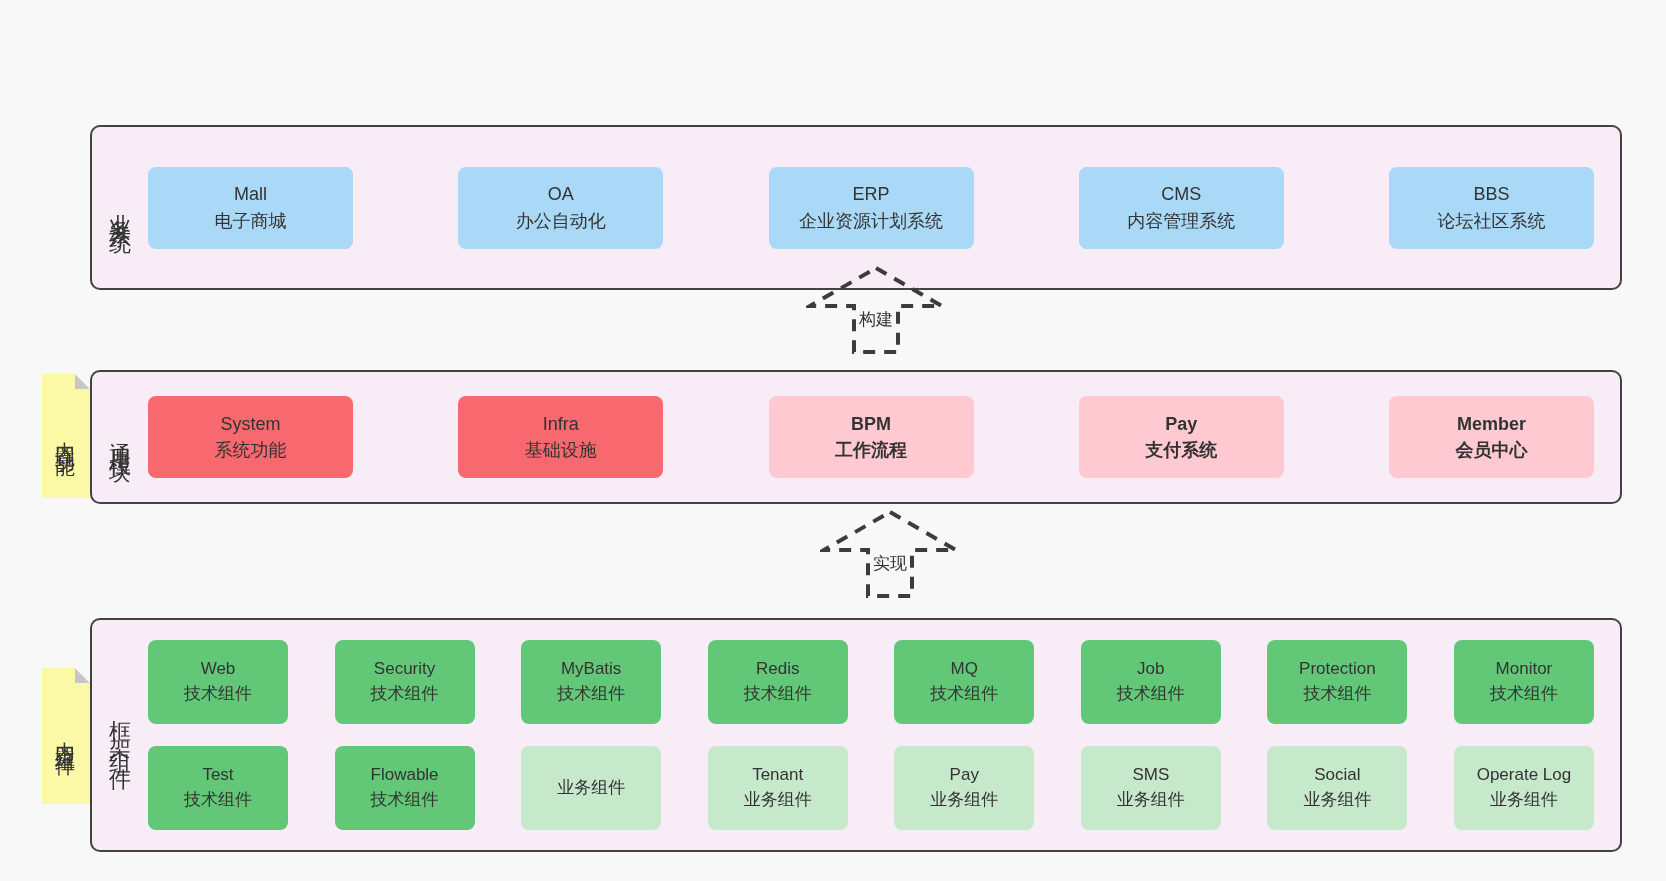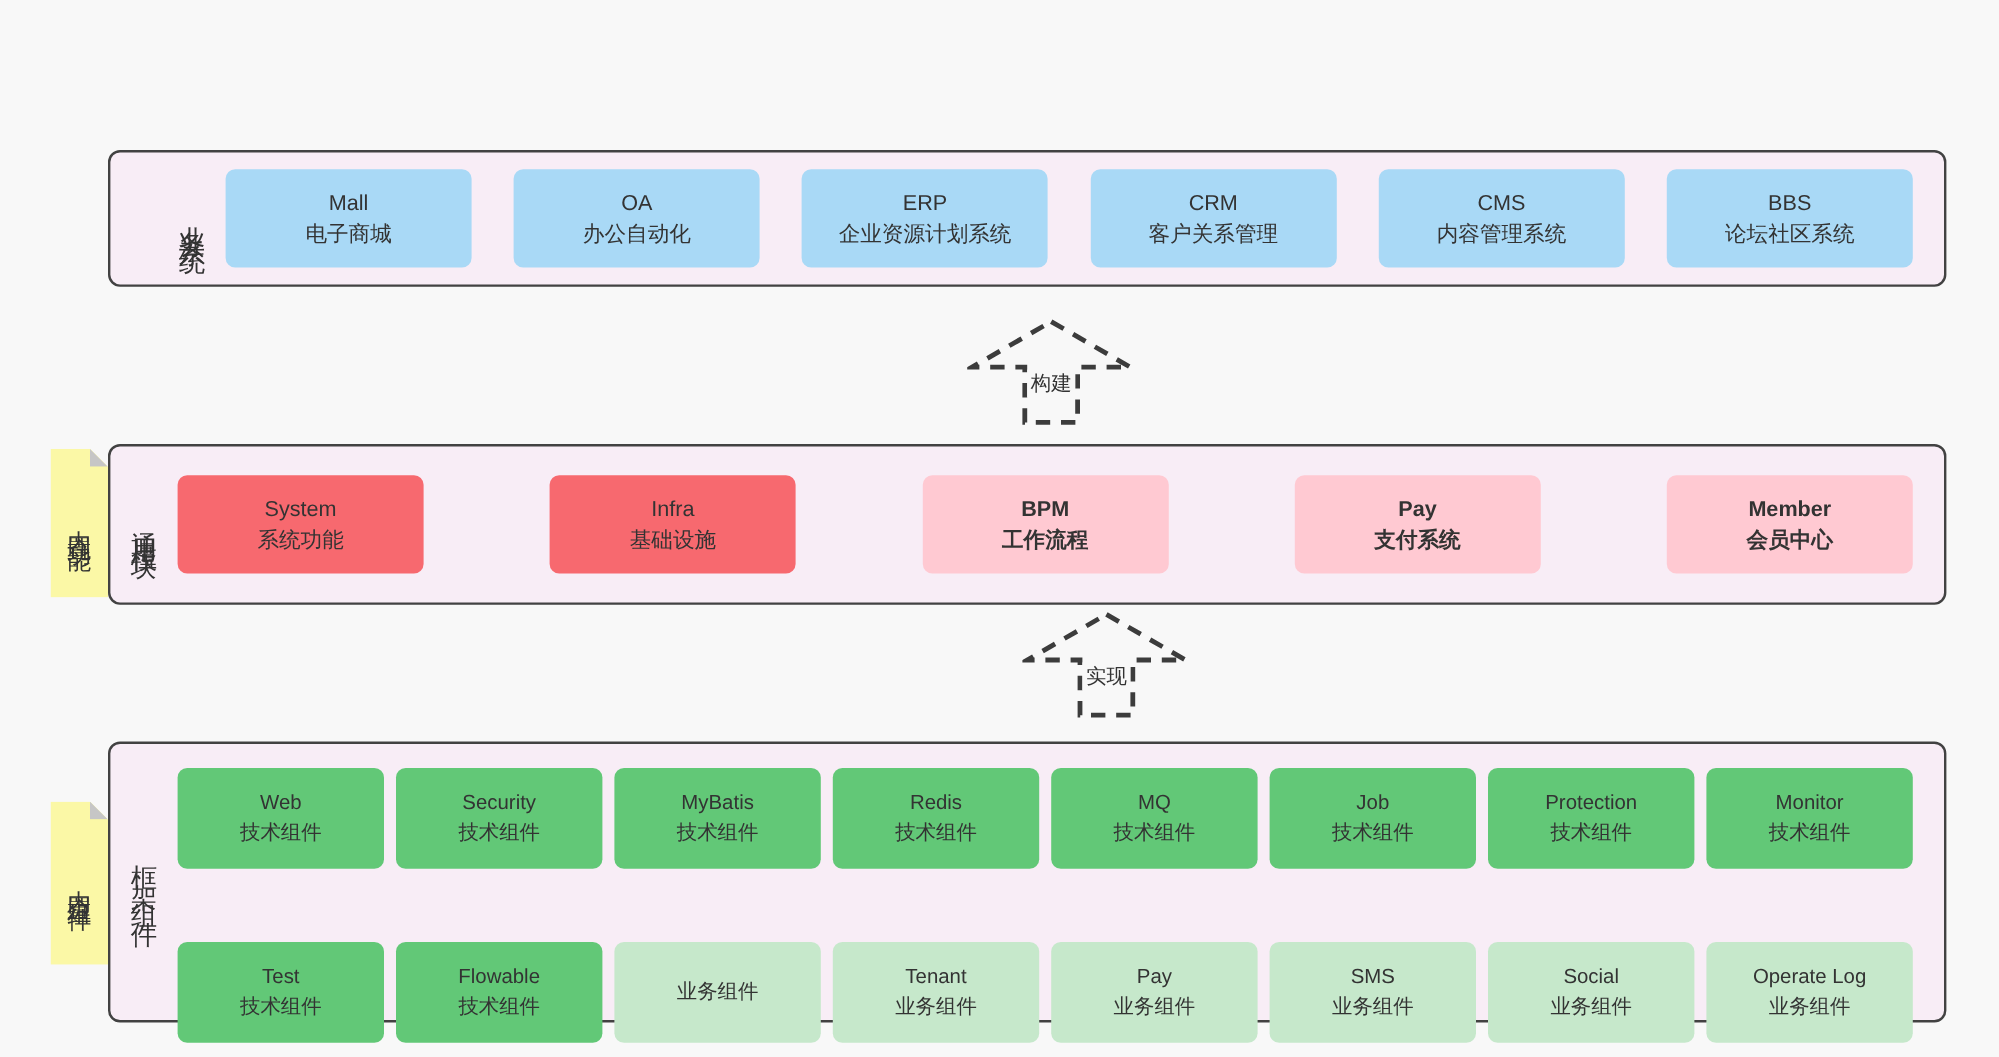--- a/index.html
+++ b/index.html
@@ -11,21 +11,21 @@
   }
   .stage{position:relative;width:1666px;height:881px;overflow:hidden;}
 
   .layer{
     position:absolute;left:90px;width:1532px;
     background:#f8edf6;
     border:2px solid #424242;border-radius:10px;
     box-sizing:border-box;
     display:flex;align-items:center;
   }
-  #layer-business{top:125px;height:114px;padding-left:40px;}
+  #layer-business{top:125px;height:165px;}
   #layer-modules{top:370px;height:134px;justify-content:space-between;}
   #layer-components{top:618px;height:234px;}
 
   .vlabel{flex:0 0 56px;display:flex;align-items:center;justify-content:center;}
   .vlabel span{
     writing-mode:vertical-rl;text-orientation:upright;
     font-size:22px;letter-spacing:6px;color:#333;
   }
   #layer-components .vlabel span{letter-spacing:16px;}
 
@@ -35,21 +35,21 @@
   }
   .rows{flex:1 1 auto;display:flex;flex-direction:column;gap:22px;padding-right:26px;}
   .row{display:flex;justify-content:space-between;}
 
   .box{
     border-radius:8px;
     display:flex;flex-direction:column;justify-content:center;align-items:center;
     text-align:center;line-height:1.45;font-size:18px;color:#333;
   }
   .box.wide{width:205px;height:82px;}
-  .box.small{width:172px;height:84px;font-size:17px;margin-top:39px;}
+  .box.small{width:140px;height:84px;font-size:17px;}
   .box.small .bt{max-width:124px;}
 
   .blue{background:#a9d9f6;}
   .red{background:#f7696f;}
   .pink{background:#ffc9d2;font-weight:bold;}
   .green{background:#62c877;}
   .lightgreen{background:#c6e8cb;}
 
   .note{
     position:absolute;width:48px;background:#fbf8a6;
@@ -62,21 +62,21 @@
   }
   .note span{
     writing-mode:vertical-rl;text-orientation:upright;
     font-size:20px;letter-spacing:5px;color:#333;
   }
   #note-modules{left:42px;top:374px;height:124px;}
   #note-components{left:42px;top:668px;height:136px;}
 
   .arrow{position:absolute;width:140px;height:92px;text-decoration:underline;}
   #arrow-build{left:806px;top:264px;}
-  #arrow-implement{left:852px;top:508px;}
+  #arrow-implement{left:820px;top:508px;}
   .arrow svg{width:100%;height:100%;display:block;}
   .arrow .alabel{
     position:absolute;left:50%;top:44px;transform:translateX(-50%);
     background:#f8f8f8;padding:0 3px;font-size:17px;white-space:nowrap;color:#333;
   }
 </style>
 </head>
 <body>
 
 <div class="stage">
@@ -90,24 +90,20 @@
         <span class="bt">Mall</span>
         <span class="bs">电子商城</span>
       </div>
       <div class="box wide blue">
         <span class="bt">OA</span>
         <span class="bs">办公自动化</span>
       </div>
       <div class="box wide blue">
         <span class="bt">ERP</span>
         <span class="bs">企业资源计划系统</span>
-      </div>
-      <div class="box wide blue">
-        <span class="bt">CRM</span>
-        <span class="bs">客户关系管理</span>
       </div>
       <div class="box wide blue">
         <span class="bt">CMS</span>
         <span class="bs">内容管理系统</span>
       </div>
       <div class="box wide blue">
         <span class="bt">BBS</span>
         <span class="bs">论坛社区系统</span>
       </div>
     </div>

